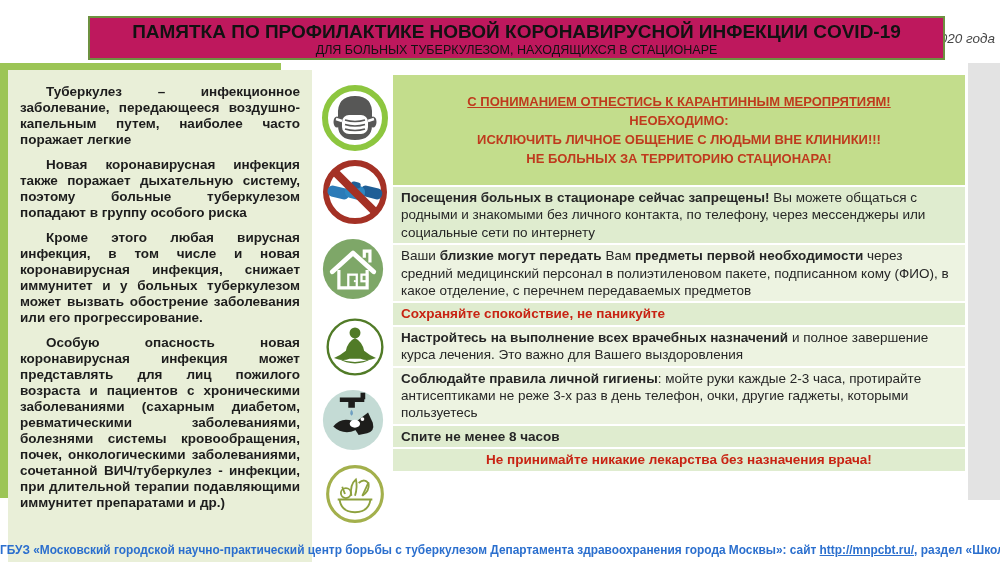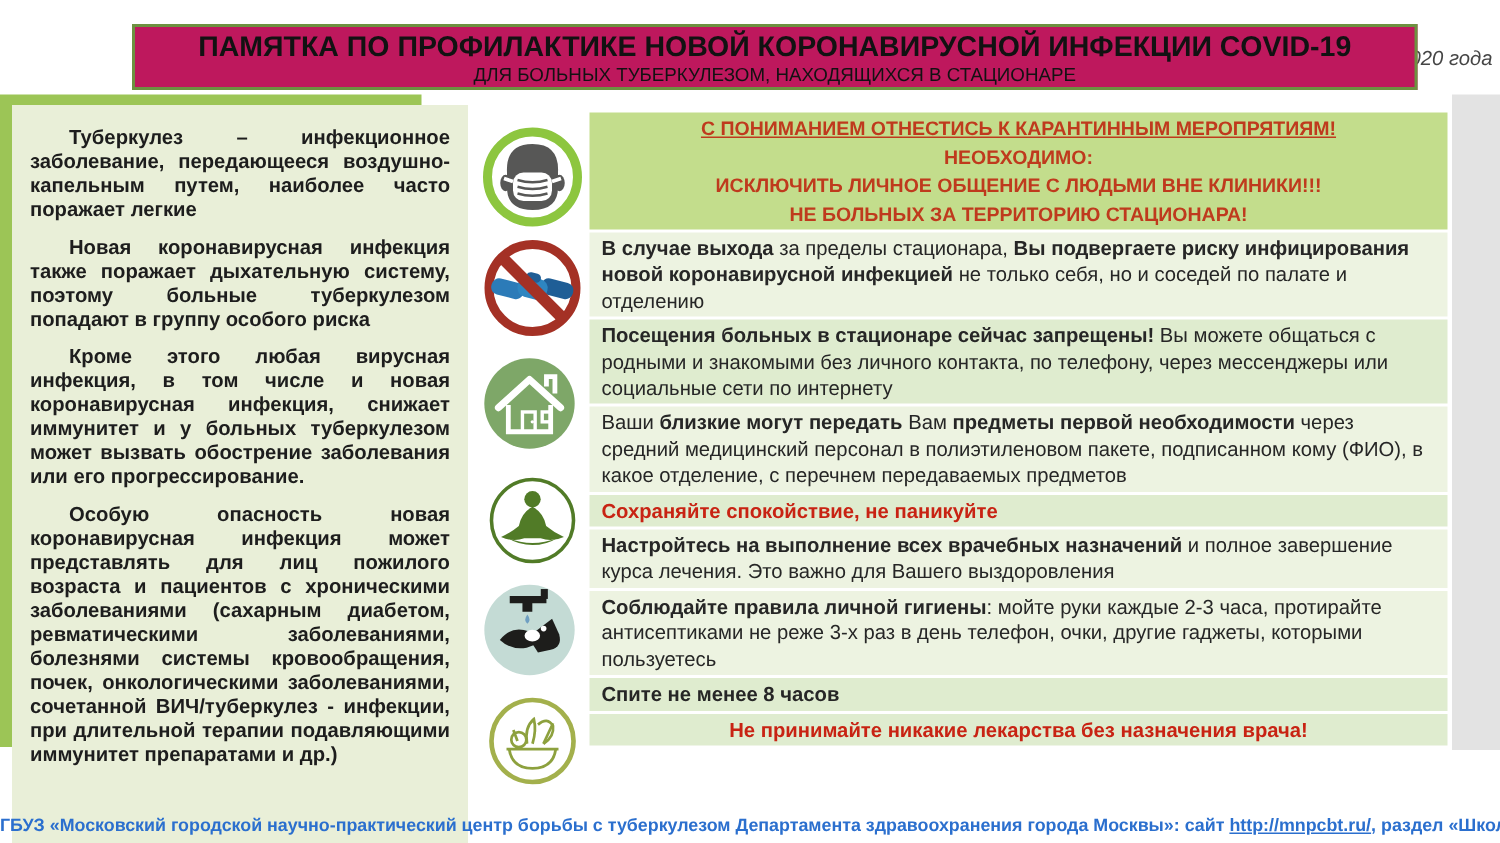--- a/index.html
+++ b/index.html
@@ -34,21 +34,21 @@
   }
   .block{
     box-sizing:border-box;padding:2px 8px;font-size:13.5px;
     line-height:17.4px;color:#262626;
   }
   .bg-l{background:#edf3e1;}
   .bg-d{background:#dfeccf;}
   .block .b{font-weight:bold;}
   .notice{
     background:#c3dd8c;text-align:center;color:#bf3a1d;font-weight:bold;
-    font-size:13px;line-height:19px;padding:1px 8px;
+    font-size:13px;line-height:19px;padding:17px 8px;
   }
   .notice .u{text-decoration:underline;}
   .alert{color:#c82313;font-weight:bold;}
   .center{text-align:center;}
   .gray-strip{position:absolute;left:968px;top:63px;width:32px;height:437px;background:#e3e3e3;}
   .footer{
     position:absolute;left:0;top:543px;width:1000px;text-align:center;
     font-size:11.9px;font-weight:bold;color:#2b6fce;white-space:nowrap;
   }
   .footer .site{color:#2b6fce;text-decoration:underline;cursor:pointer;}
@@ -150,21 +150,20 @@
 
   <div class="right-col">
 
     <div class="block notice">
       <div class="u">С ПОНИМАНИЕМ ОТНЕСТИСЬ К КАРАНТИННЫМ МЕРОПРЯТИЯМ!</div>
       <div>НЕОБХОДИМО:</div>
       <div>ИСКЛЮЧИТЬ ЛИЧНОЕ ОБЩЕНИЕ С ЛЮДЬМИ ВНЕ КЛИНИКИ!!!</div>
       <div>НЕ БОЛЬНЫХ ЗА ТЕРРИТОРИЮ СТАЦИОНАРА!</div>
     </div>
 
-    <div class="block bg-l"><span class="b">В случае выхода </span><span>за пределы стационара, </span><span class="b">Вы подвергаете риску инфицирования новой коронавирусной инфекцией </span><span>не только себя, но и соседей по палате и отделению</span></div>
 
     <div class="block bg-d"><span class="b">Посещения больных в стационаре сейчас запрещены! </span><span>Вы можете общаться с родными и знакомыми без личного контакта, по телефону, через мессенджеры или социальные сети по интернету</span></div>
 
     <div class="block bg-l"><span>Ваши </span><span class="b">близкие могут передать </span><span>Вам </span><span class="b">предметы первой необходимости </span><span>через средний медицинский персонал в полиэтиленовом пакете, подписанном кому (ФИО), в какое отделение, с перечнем передаваемых предметов</span></div>
 
     <div class="block bg-d alert"><span>Сохраняйте спокойствие, не паникуйте</span></div>
 
     <div class="block bg-l"><span class="b">Настройтесь на выполнение всех врачебных назначений </span><span>и полное завершение курса лечения. Это важно для Вашего выздоровления</span></div>
 
     <div class="block bg-l"><span class="b">Соблюдайте правила личной гигиены</span><span>: мойте руки каждые 2-3 часа, протирайте антисептиками не реже 3-х раз в день телефон, очки, другие гаджеты, которыми пользуетесь</span></div>

